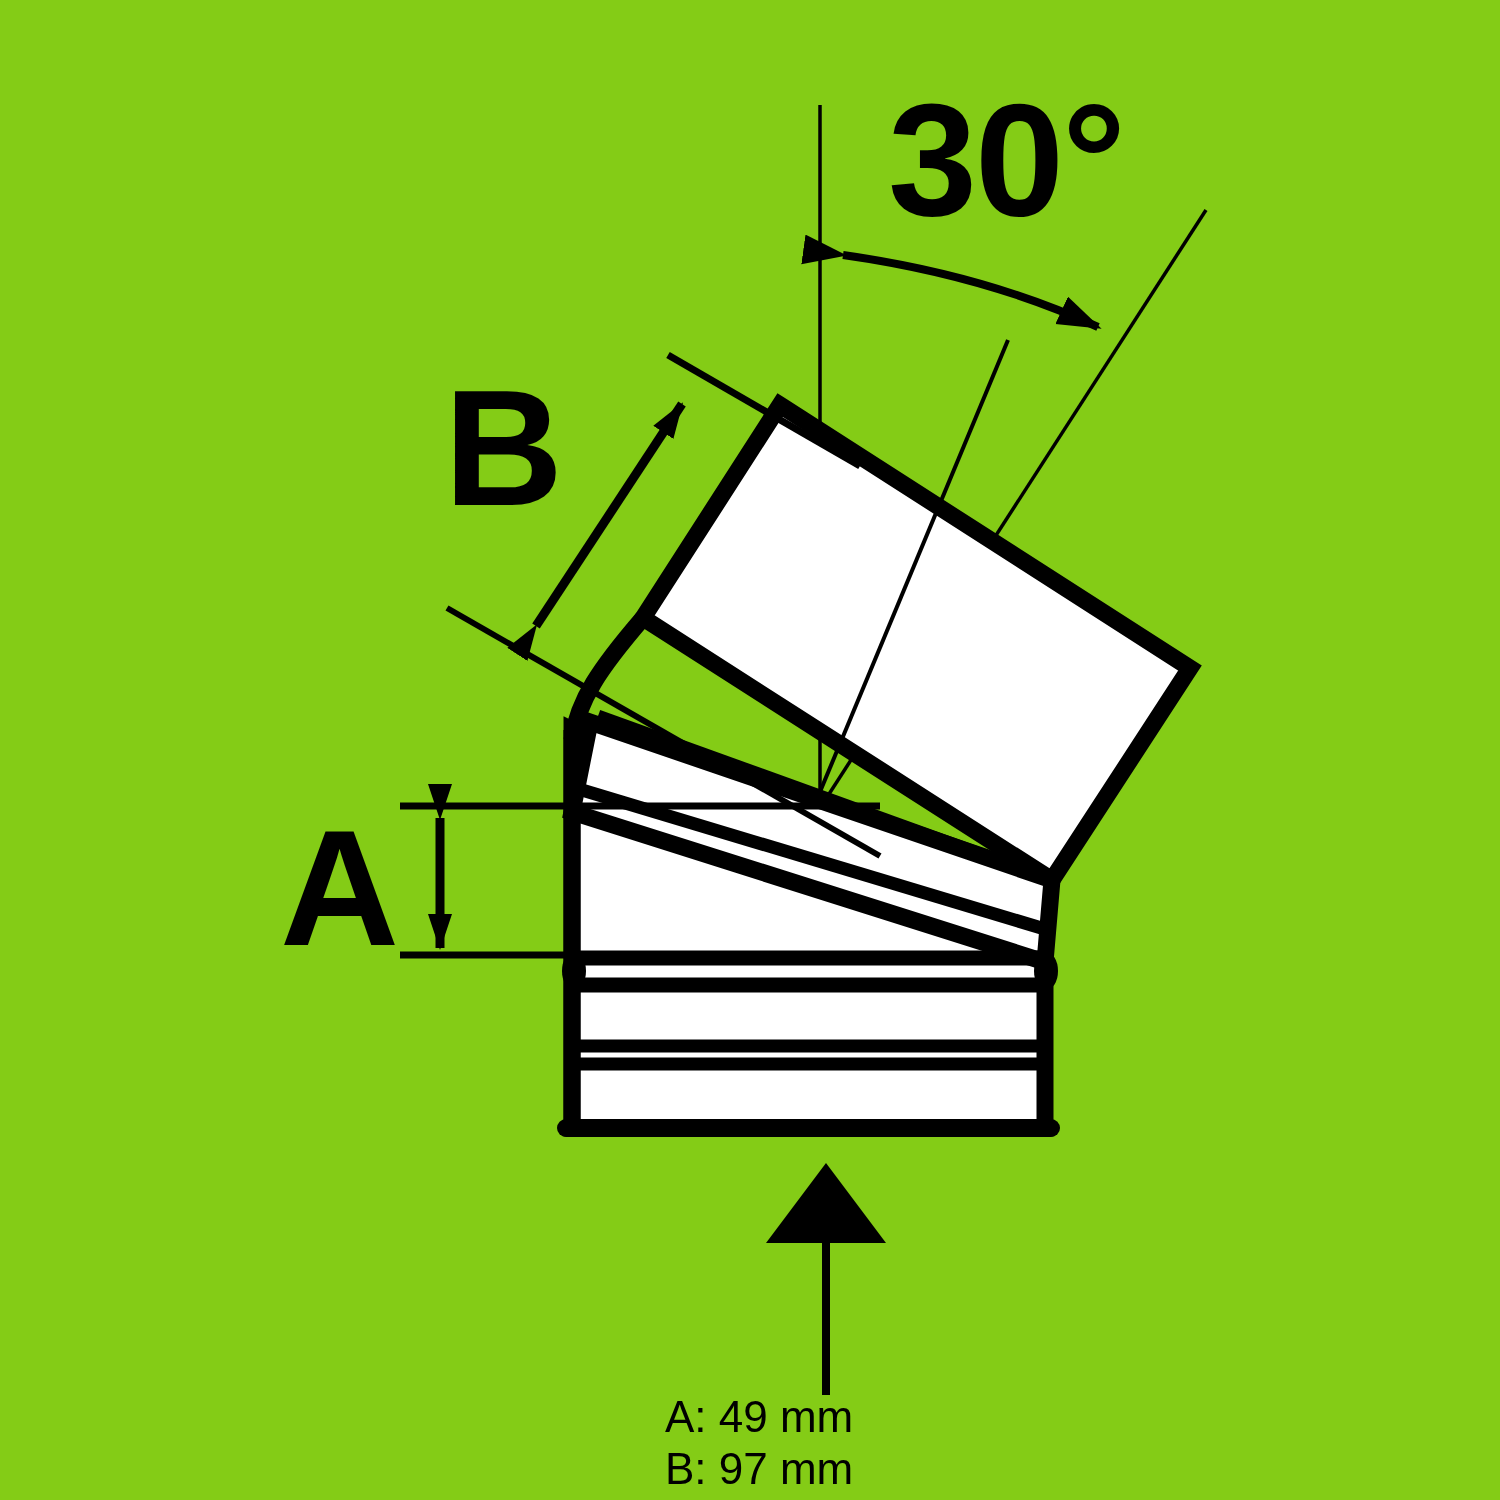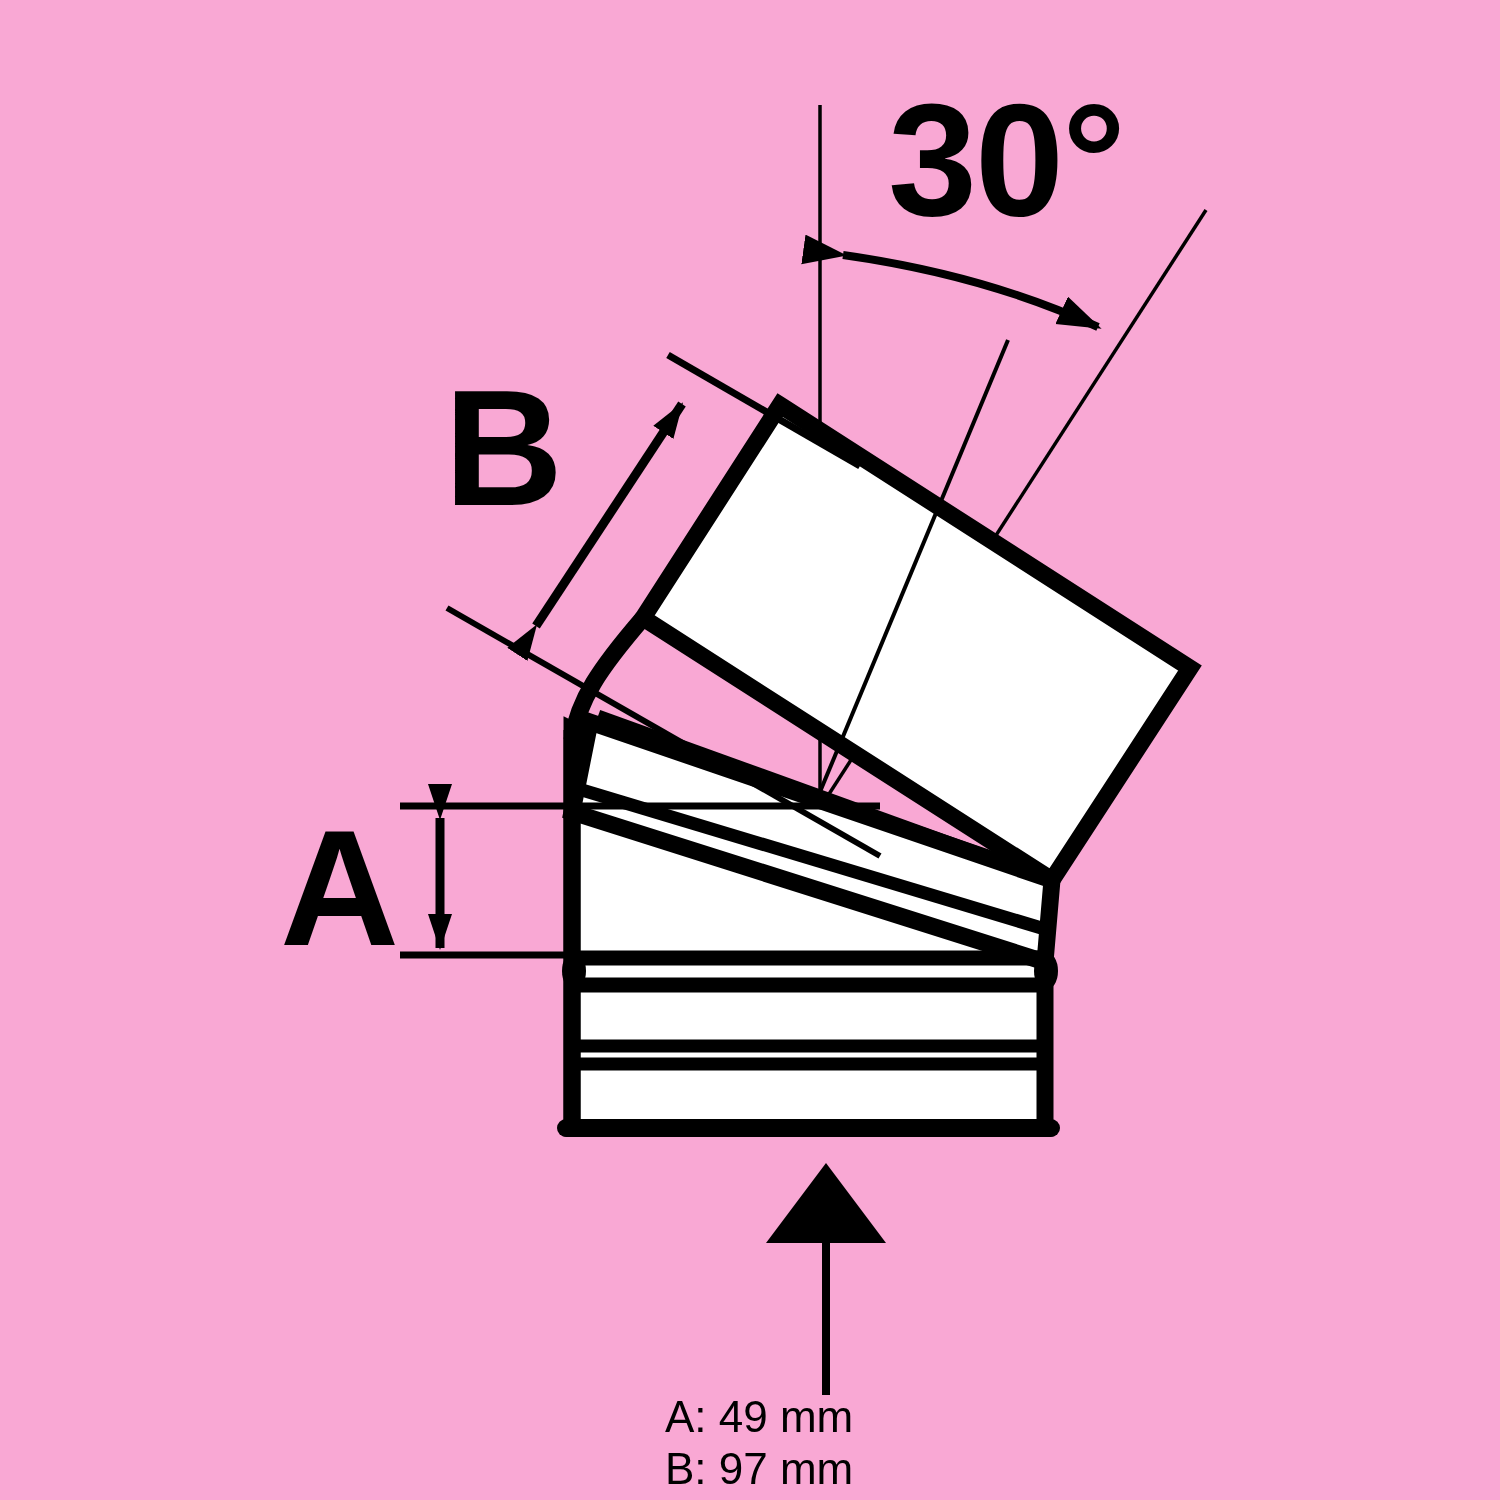--- a/index.html
+++ b/index.html
@@ -11,21 +11,21 @@
   body {
     width: 1500px;
     height: 1500px;
     overflow: hidden;
     font-family: "Liberation Sans", sans-serif;
   }
   #stage {
     position: relative;
     width: 1500px;
     height: 1500px;
-    background: #f9a8d4;
+    background: #84cc16;
     text-decoration: underline;
   }
   #drawing {
     position: absolute;
     left: 0;
     top: 0;
     width: 1500px;
     height: 1500px;
     display: block;
   }

